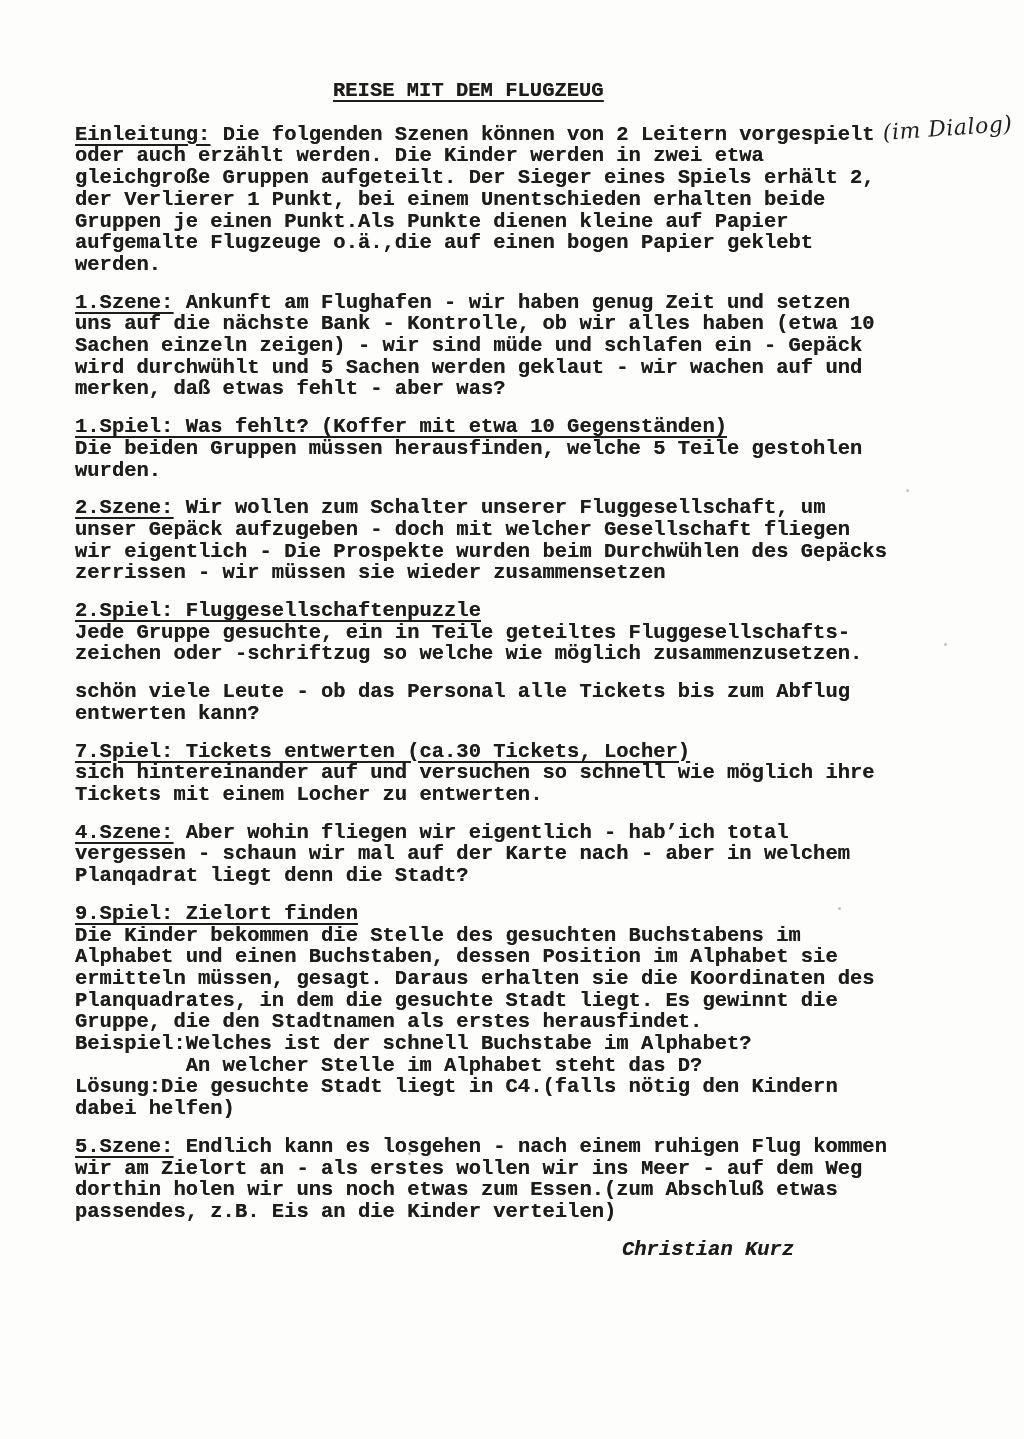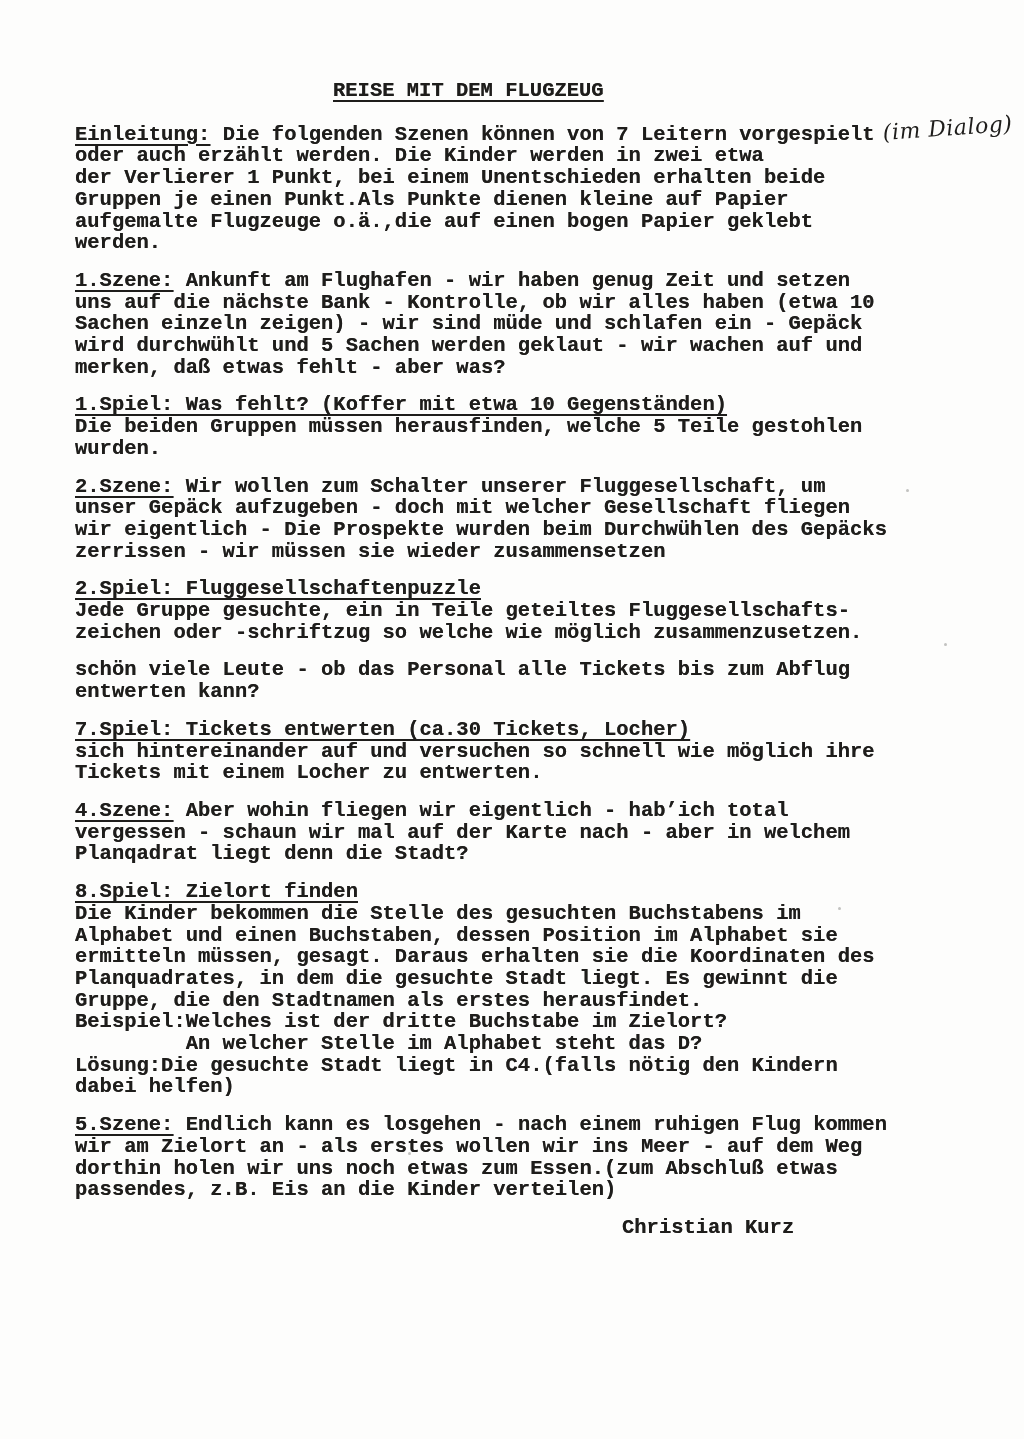--- a/index.html
+++ b/index.html
@@ -37,41 +37,43 @@
     font-style: italic;
     font-weight: 500;
     font-size: 22px;
     letter-spacing: 0.5px;
     text-shadow: none;
     transform: rotate(-4deg) translate(8px, -4px);
   }
   .signature {
     margin: 0 0 0 547px;
     white-space: pre;
+    font-style: italic;
   }
   .speck {
     position: absolute;
     width: 3px; height: 3px;
     border-radius: 50%;
     background: #6a6a66;
     opacity: 0.4;
   }
 </style>
 </head>
 <body>
 
 <div class="page">
 
   <div class="title-row"><span class="u">REISE MIT DEM FLUGZEUG</span></div>
 
   <div class="content">
 
     <p class="block">
-      <span class="line"><span class="u">Einleitung:</span><span> Die folgenden Szenen können von 7 Leitern vorgespielt</span><span class="hand">(im Dialog)</span></span>
+      <span class="line"><span class="u">Einleitung:</span><span> Die folgenden Szenen können von 2 Leitern vorgespielt</span><span class="hand">(im Dialog)</span></span>
       <span class="line">oder auch erzählt werden. Die Kinder werden in zwei etwa</span>
+      <span class="line">gleichgroße Gruppen aufgeteilt. Der Sieger eines Spiels erhält 2,</span>
       <span class="line">der Verlierer 1 Punkt, bei einem Unentschieden erhalten beide</span>
       <span class="line">Gruppen je einen Punkt.Als Punkte dienen kleine auf Papier</span>
       <span class="line">aufgemalte Flugzeuge o.ä.,die auf einen bogen Papier geklebt</span>
       <span class="line">werden.</span>
     </p>
 
     <p class="block">
       <span class="line"><span class="u">1.Szene:</span><span> Ankunft am Flughafen - wir haben genug Zeit und setzen</span></span>
       <span class="line">uns auf die nächste Bank - Kontrolle, ob wir alles haben (etwa 10</span>
       <span class="line">Sachen einzeln zeigen) - wir sind müde und schlafen ein - Gepäck</span>
@@ -109,27 +111,27 @@
       <span class="line">Tickets mit einem Locher zu entwerten.</span>
     </p>
 
     <p class="block">
       <span class="line"><span class="u">4.Szene:</span><span> Aber wohin fliegen wir eigentlich - hab’ich total</span></span>
       <span class="line">vergessen - schaun wir mal auf der Karte nach - aber in welchem</span>
       <span class="line">Planqadrat liegt denn die Stadt?</span>
     </p>
 
     <p class="block">
-      <span class="line"><span class="u">8.Spiel: Zielort finden</span></span>
+      <span class="line"><span class="u">9.Spiel: Zielort finden</span></span>
       <span class="line">Die Kinder bekommen die Stelle des gesuchten Buchstabens im</span>
       <span class="line">Alphabet und einen Buchstaben, dessen Position im Alphabet sie</span>
       <span class="line">ermitteln müssen, gesagt. Daraus erhalten sie die Koordinaten des</span>
       <span class="line">Planquadrates, in dem die gesuchte Stadt liegt. Es gewinnt die</span>
       <span class="line">Gruppe, die den Stadtnamen als erstes herausfindet.</span>
-      <span class="line">Beispiel:Welches ist der dritte Buchstabe im Zielort?</span>
+      <span class="line">Beispiel:Welches ist der schnell Buchstabe im Alphabet?</span>
       <span class="line">         An welcher Stelle im Alphabet steht das D?</span>
       <span class="line">Lösung:Die gesuchte Stadt liegt in C4.(falls nötig den Kindern</span>
       <span class="line">dabei helfen)</span>
     </p>
 
     <p class="block">
       <span class="line"><span class="u">5.Szene:</span><span> Endlich kann es losgehen - nach einem ruhigen Flug kommen</span></span>
       <span class="line">wir am Zielort an - als erstes wollen wir ins Meer - auf dem Weg</span>
       <span class="line">dorthin holen wir uns noch etwas zum Essen.(zum Abschluß etwas</span>
       <span class="line">passendes, z.B. Eis an die Kinder verteilen)</span>

